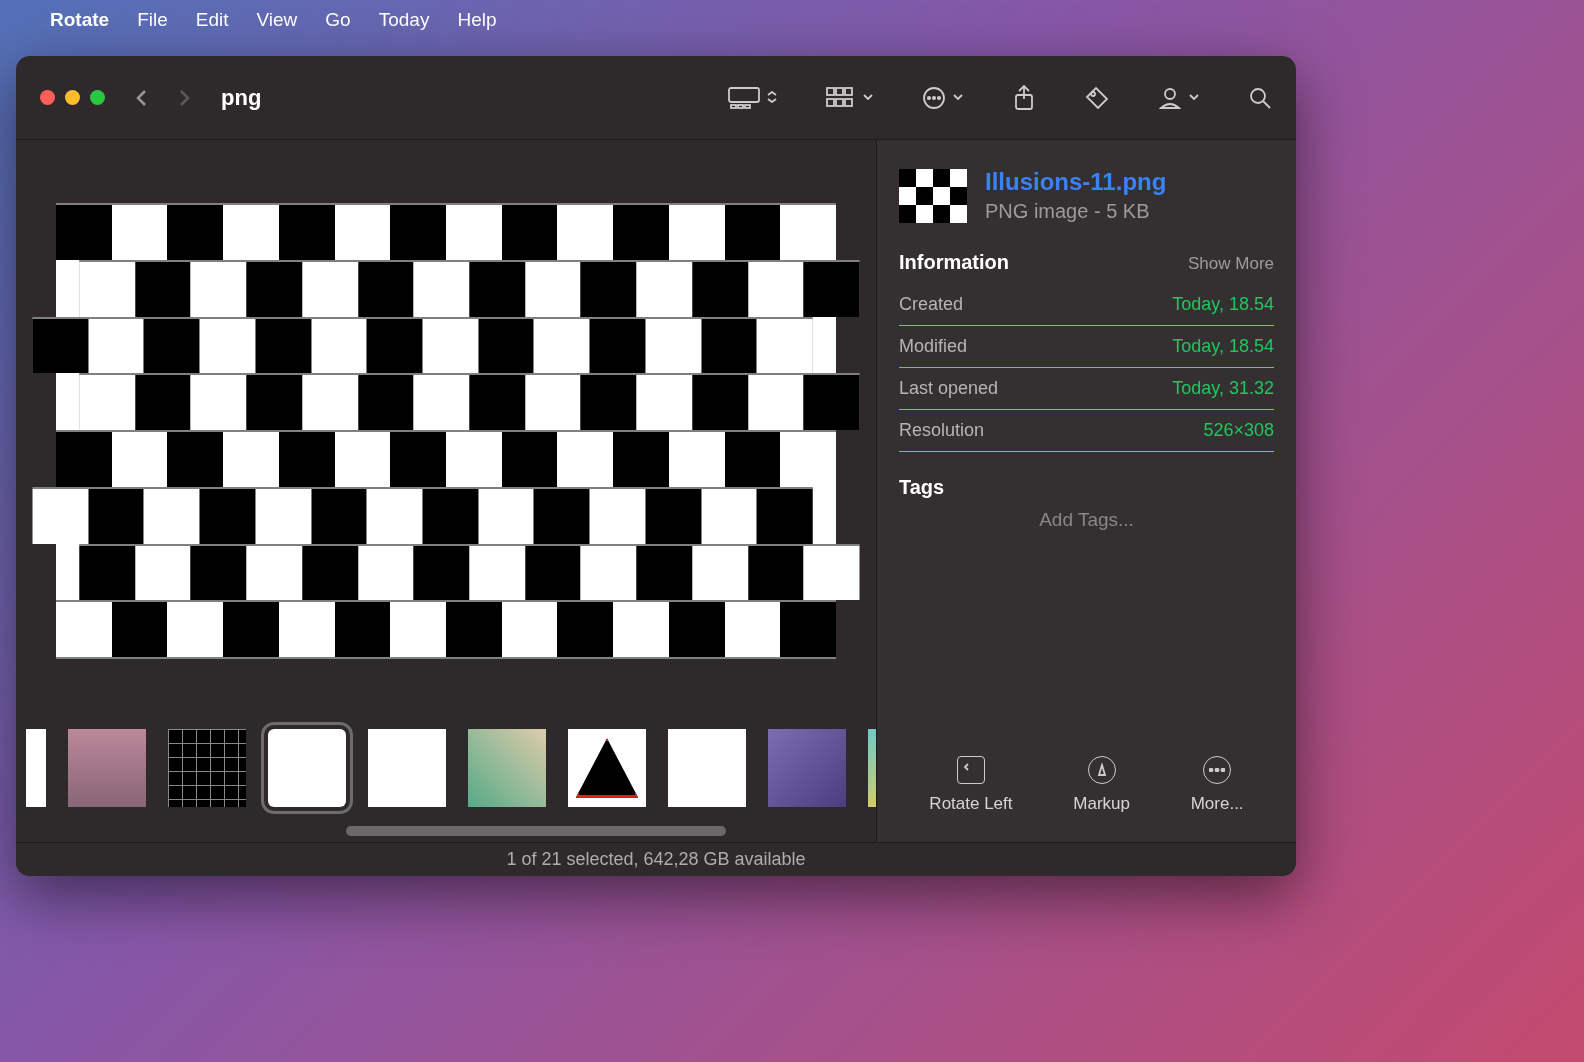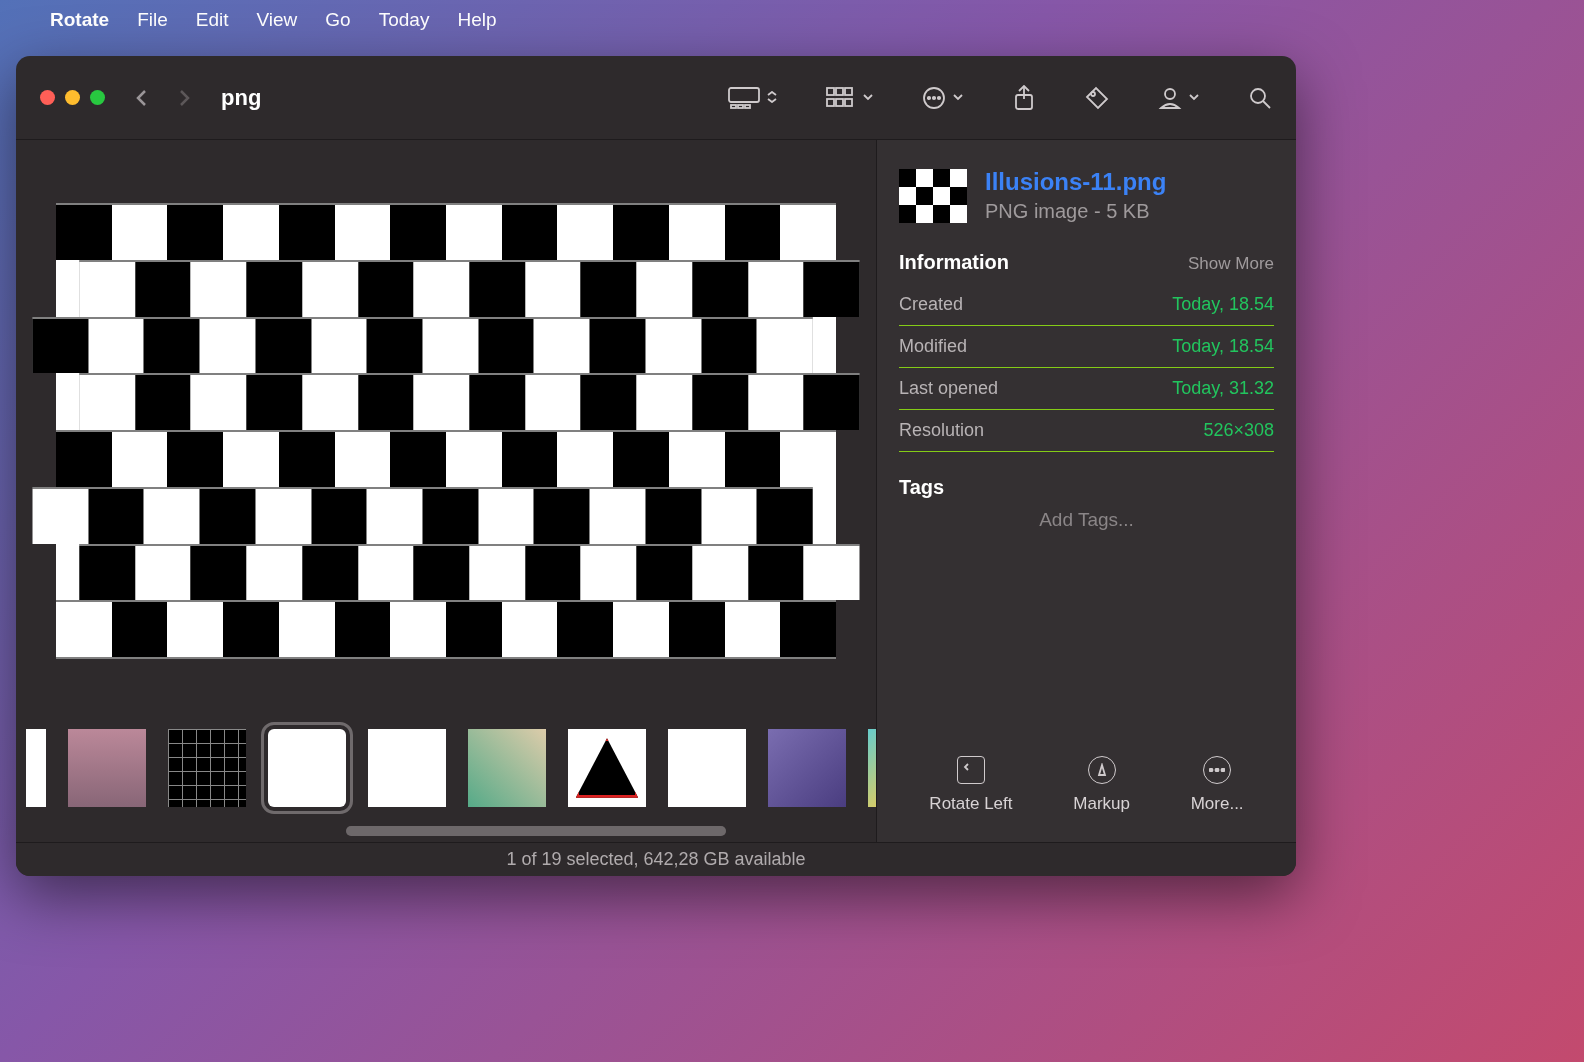--- a/index.html
+++ b/index.html
@@ -440,14 +440,14 @@
                 <circle cx="8" cy="2" r="1.5" fill="#cfcacc"></circle>
                 <circle cx="14" cy="2" r="1.5" fill="#cfcacc"></circle>
               </svg>
             </div>
           <span>More...</span>
         </div>
       </div>
     </div>
   </div>
 
-  <div class="status">1 of 19 selected, 642,28 GB available</div>
+  <div class="status">1 of 21 selected, 642,28 GB available</div>
 </div>
 
 </body></html>

